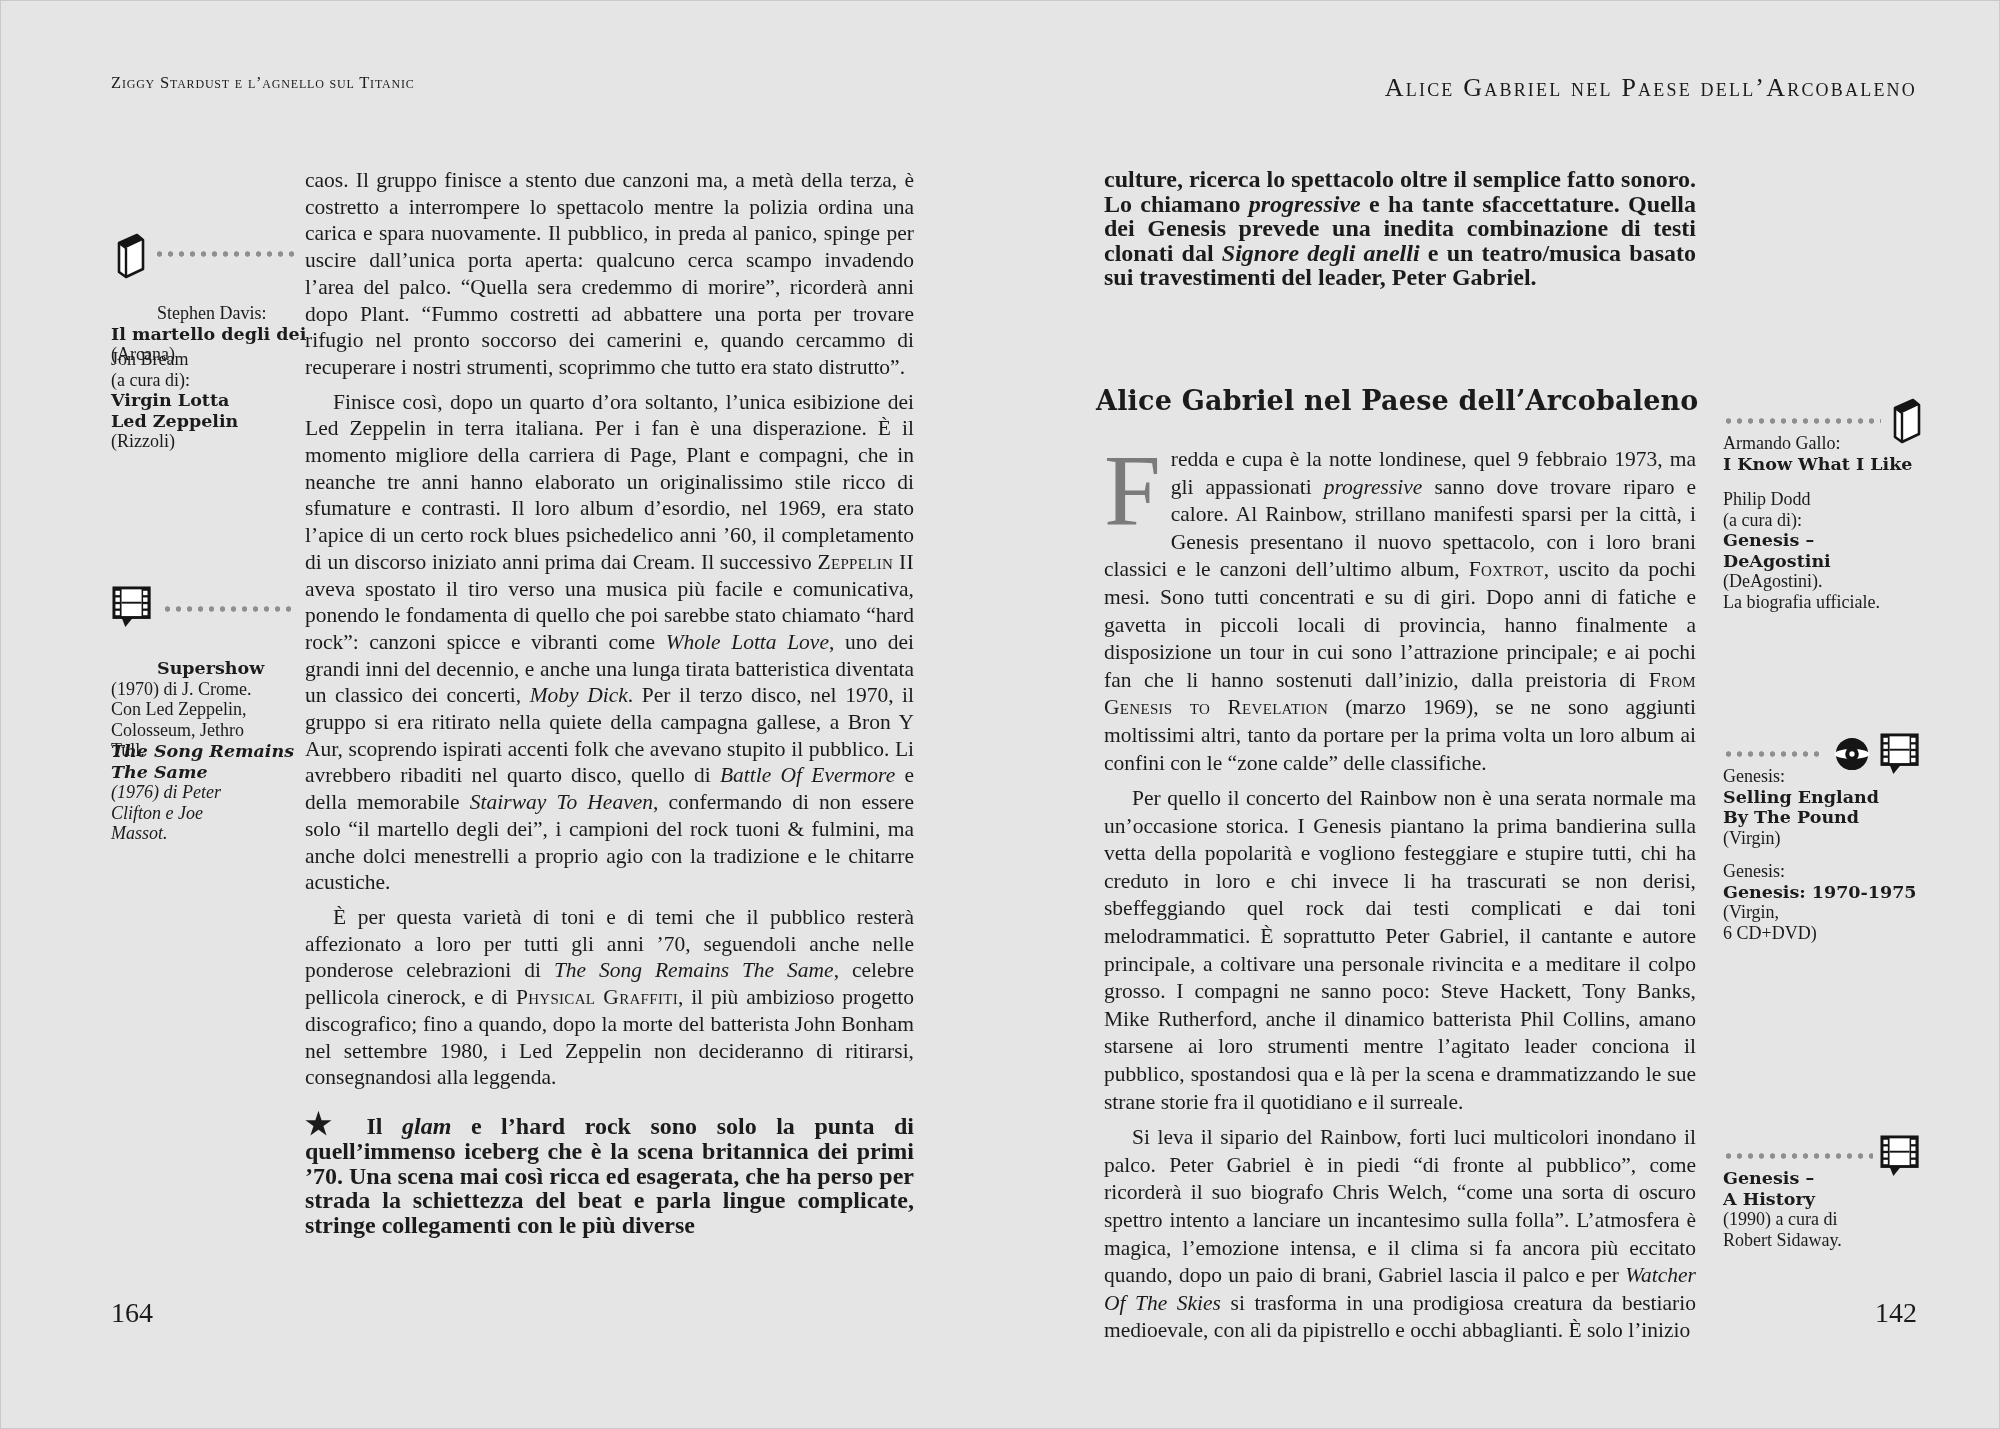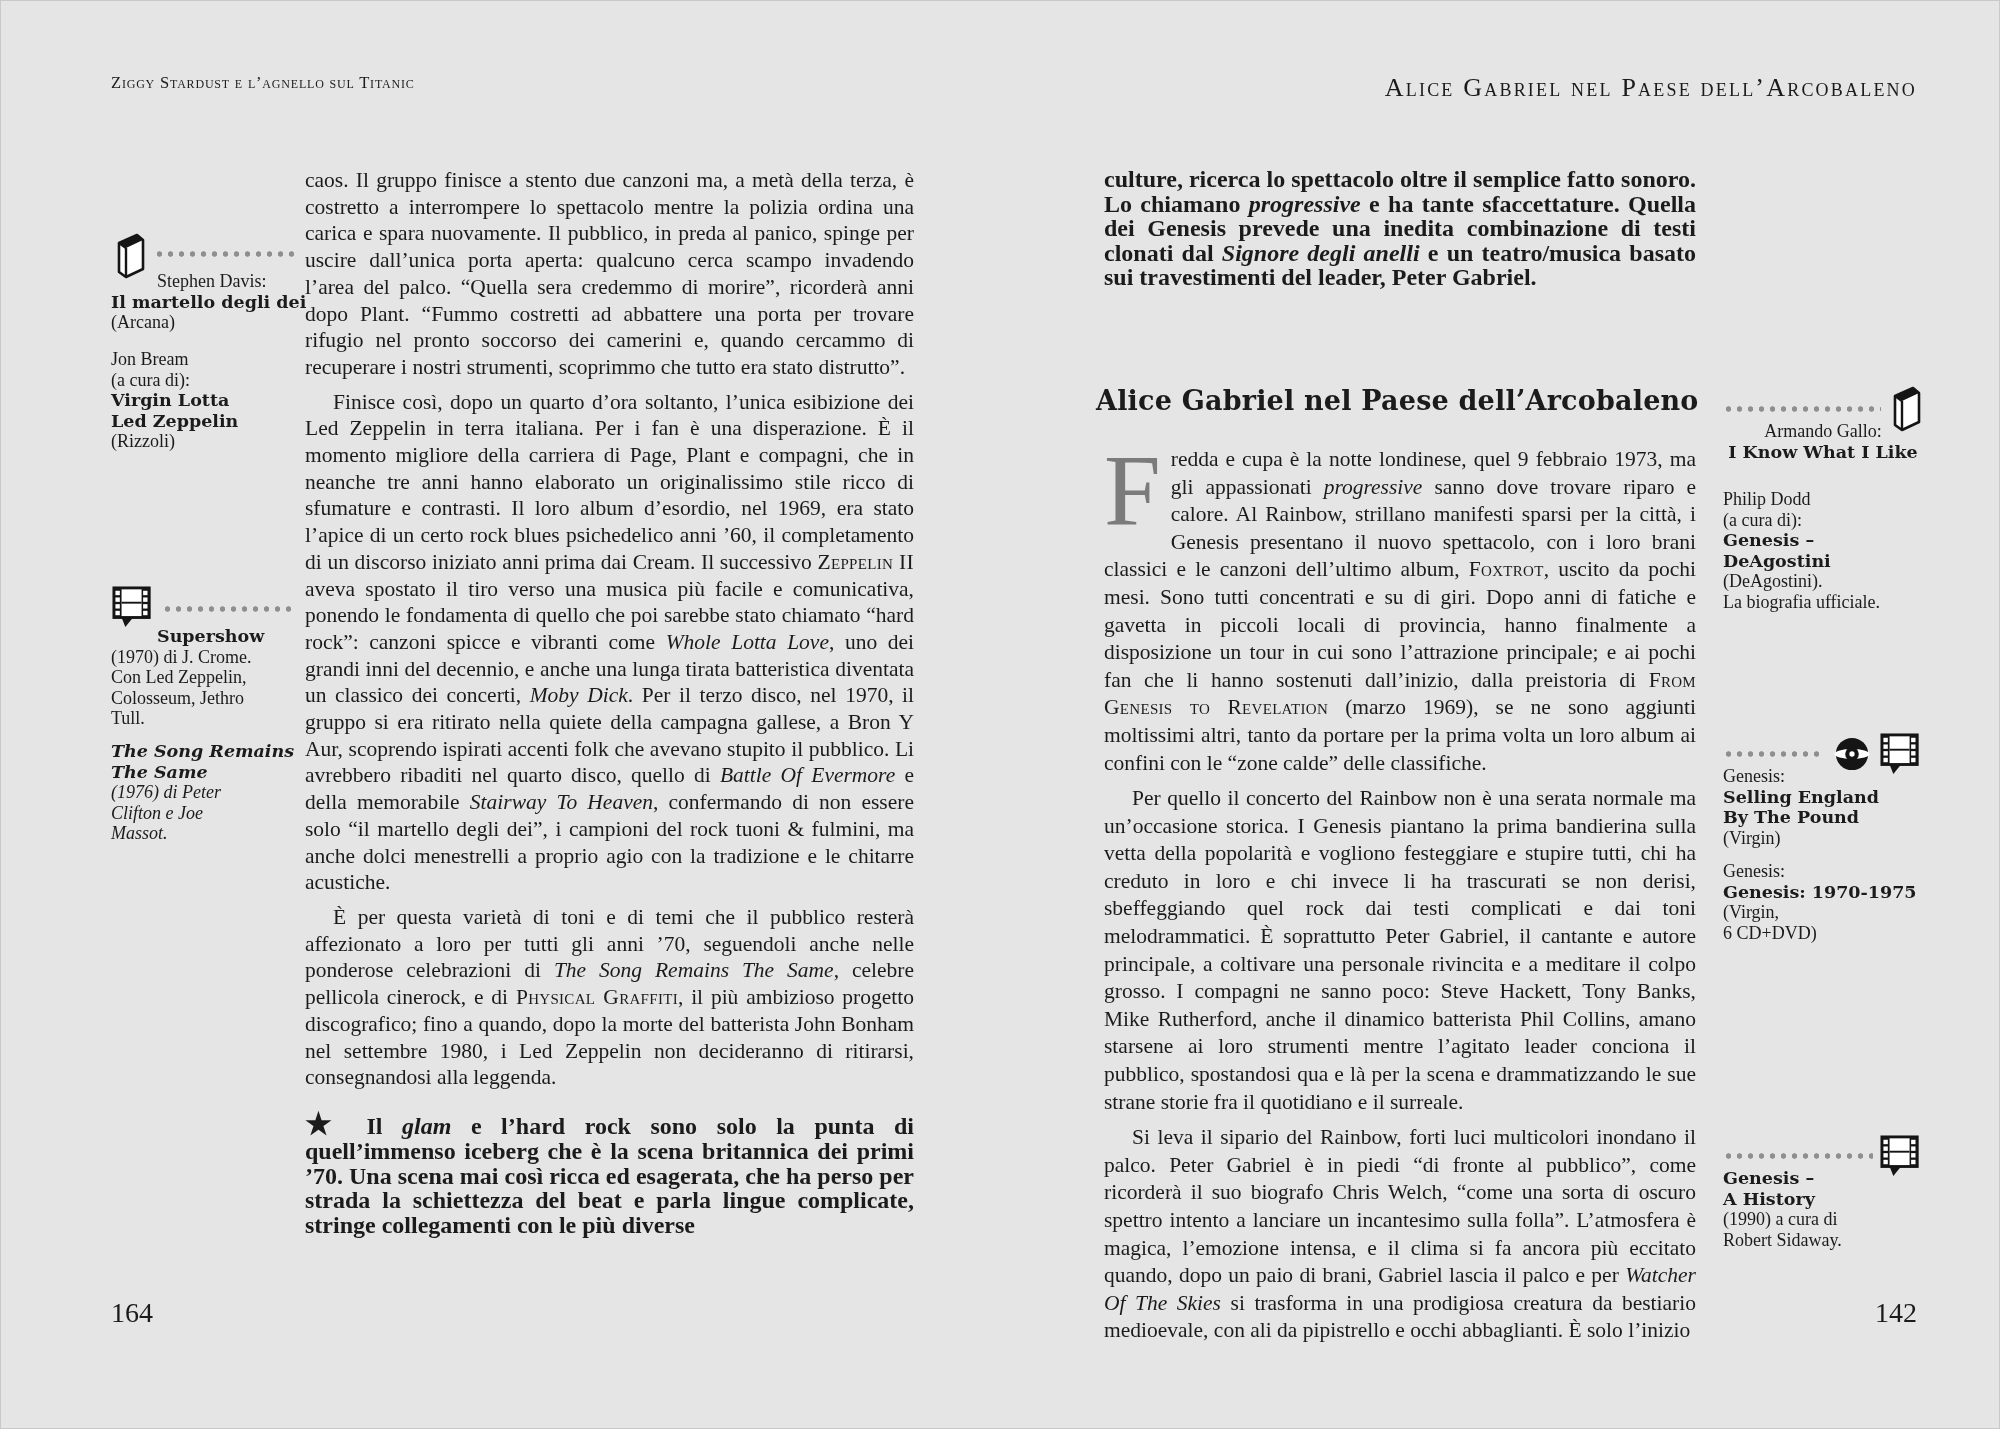--- a/index.html
+++ b/index.html
@@ -34,21 +34,21 @@
     float:left; font-size:102px; line-height:82px; height:84px;
     color:#7b7b7b; margin:4px 10px 0 0; font-family:"Liberation Serif", serif;
   }
   
   .sidebar { position:absolute; top:0; height:1429px; }
   .sidebar-left  { left:110px;  width:186px; }
   .sidebar-right { left:1722px; width:200px; }
   .sb-block { position:absolute; left:0; right:0; font-size:18px; line-height:20.6px; }
   .sb-line { white-space:nowrap; }
   .sb-line.bold { font-weight:bold; font-family:"DejaVu Serif", serif; font-size:17.5px; }
-  .sb-line.ind { margin-left:46px; }
+  .sb-line.ind { margin-left:46px;margin-top:32px; }
   .sb-iconrow { display:flex; }
   .sidebar-left  .sb-iconrow { align-items:flex-start; height:56px; }
   .sidebar-left  .sb-iconrow .dots { margin-top:19px; }
   .sidebar-left  .sb-iconrow .sb-icon { margin-right:7px; }
   .sidebar-right .sb-iconrow { align-items:center; height:44px; }
   .sidebar-right .sb-iconrow .sb-icon { margin-left:6px; }
   .sidebar-left  .sb-lines.tuck { margin-top:-16px; }
   .sidebar-right .sb-lines.tuck { margin-top:-10px; }
   .dots {
     flex:1; height:8px; align-self:flex-start;
@@ -146,21 +146,21 @@
     <p class="linker"><span>culture, ricerca lo spettacolo oltre il semplice fatto sonoro. Lo chiamano </span><span class="it">progressive</span><span> e ha tante sfaccettature. Quella dei Genesis prevede una inedita combinazione di testi clonati dal </span><span class="it">Signore degli anelli</span><span> e un teatro/musica basato sui travestimenti del leader, Peter Gabriel.</span></p>
     <h2 class="chapter-heading">Alice Gabriel nel Paese dell’Arcobaleno</h2>
     <p class="body">
       <span class="dropcap">F</span><span><span>redda e cupa è la notte londinese, quel 9 febbraio 1973, ma gli appassionati </span><span class="it">progressive</span><span> sanno dove trovare riparo e calore. Al Rainbow, strillano manifesti sparsi per la città, i Genesis presentano il nuovo spettacolo, con i loro brani classici e le canzoni dell’ultimo album, </span><span class="sc">Foxtrot</span><span>, uscito da pochi mesi. Sono tutti concentrati e su di giri. Dopo anni di fatiche e gavetta in piccoli locali di provincia, hanno finalmente a disposizione un tour in cui sono l’attrazione principale; e ai pochi fan che li hanno sostenuti dall’inizio, dalla preistoria di </span><span class="sc">From Genesis to Revelation</span><span> (marzo 1969), se ne sono aggiunti moltissimi altri, tanto da portare per la prima volta un loro album ai confini con le “zone calde” delle classifiche.</span></span>
     </p>
     <p class="body indent"><span>Per quello il concerto del Rainbow non è una serata normale ma un’occasione storica. I Genesis piantano la prima bandierina sulla vetta della popolarità e vogliono festeggiare e stupire tutti, chi ha creduto in loro e chi invece li ha trascurati se non derisi, sbeffeggiando quel rock dai testi complicati e dai toni melodrammatici. È soprattutto Peter Gabriel, il cantante e autore principale, a coltivare una personale rivincita e a meditare il colpo grosso. I compagni ne sanno poco: Steve Hackett, Tony Banks, Mike Rutherford, anche il dinamico batterista Phil Collins, amano starsene ai loro strumenti mentre l’agitato leader conciona il pubblico, spostandosi qua e là per la scena e drammatizzando le sue strane storie fra il quotidiano e il surreale.</span></p>
     <p class="body indent"><span>Si leva il sipario del Rainbow, forti luci multicolori inondano il palco. Peter Gabriel è in piedi “di fronte al pubblico”, come ricorderà il suo biografo Chris Welch, “come una sorta di oscuro spettro intento a lanciare un incantesimo sulla folla”. L’atmosfera è magica, l’emozione intensa, e il clima si fa ancora più eccitato quando, dopo un paio di brani, Gabriel lascia il palco e per </span><span class="it">Watcher Of The Skies</span><span> si trasforma in una prodigiosa creatura da bestiario medioevale, con ali da pipistrello e occhi abbaglianti. È solo l’inizio</span></p>
   </main>
 
   <aside class="sidebar sidebar-right">
-      <div class="sb-block" style="top: 386px; text-align: center;">
+      <div class="sb-block" style="top: 398px;">
         <div class="sb-iconrow">
           <span class="dots"></span>
           <span class="sb-icon">
             <svg viewBox="0 0 36 50" width="36" height="50">
               <path d="M8 12 L26 4 L32 9 L32 38 L15 46 L8 41 Z" fill="#fff" stroke="#151515" stroke-width="2.6" stroke-linejoin="round"></path>
               <path d="M8 12 L26 4 L32 9 L15 17 Z" fill="#151515"></path>
               <path d="M15 17 L15 46" stroke="#151515" stroke-width="2.4"></path>
               <path d="M8 12 L15 17" stroke="#151515" stroke-width="2.4"></path>
             </svg>
           </span>

